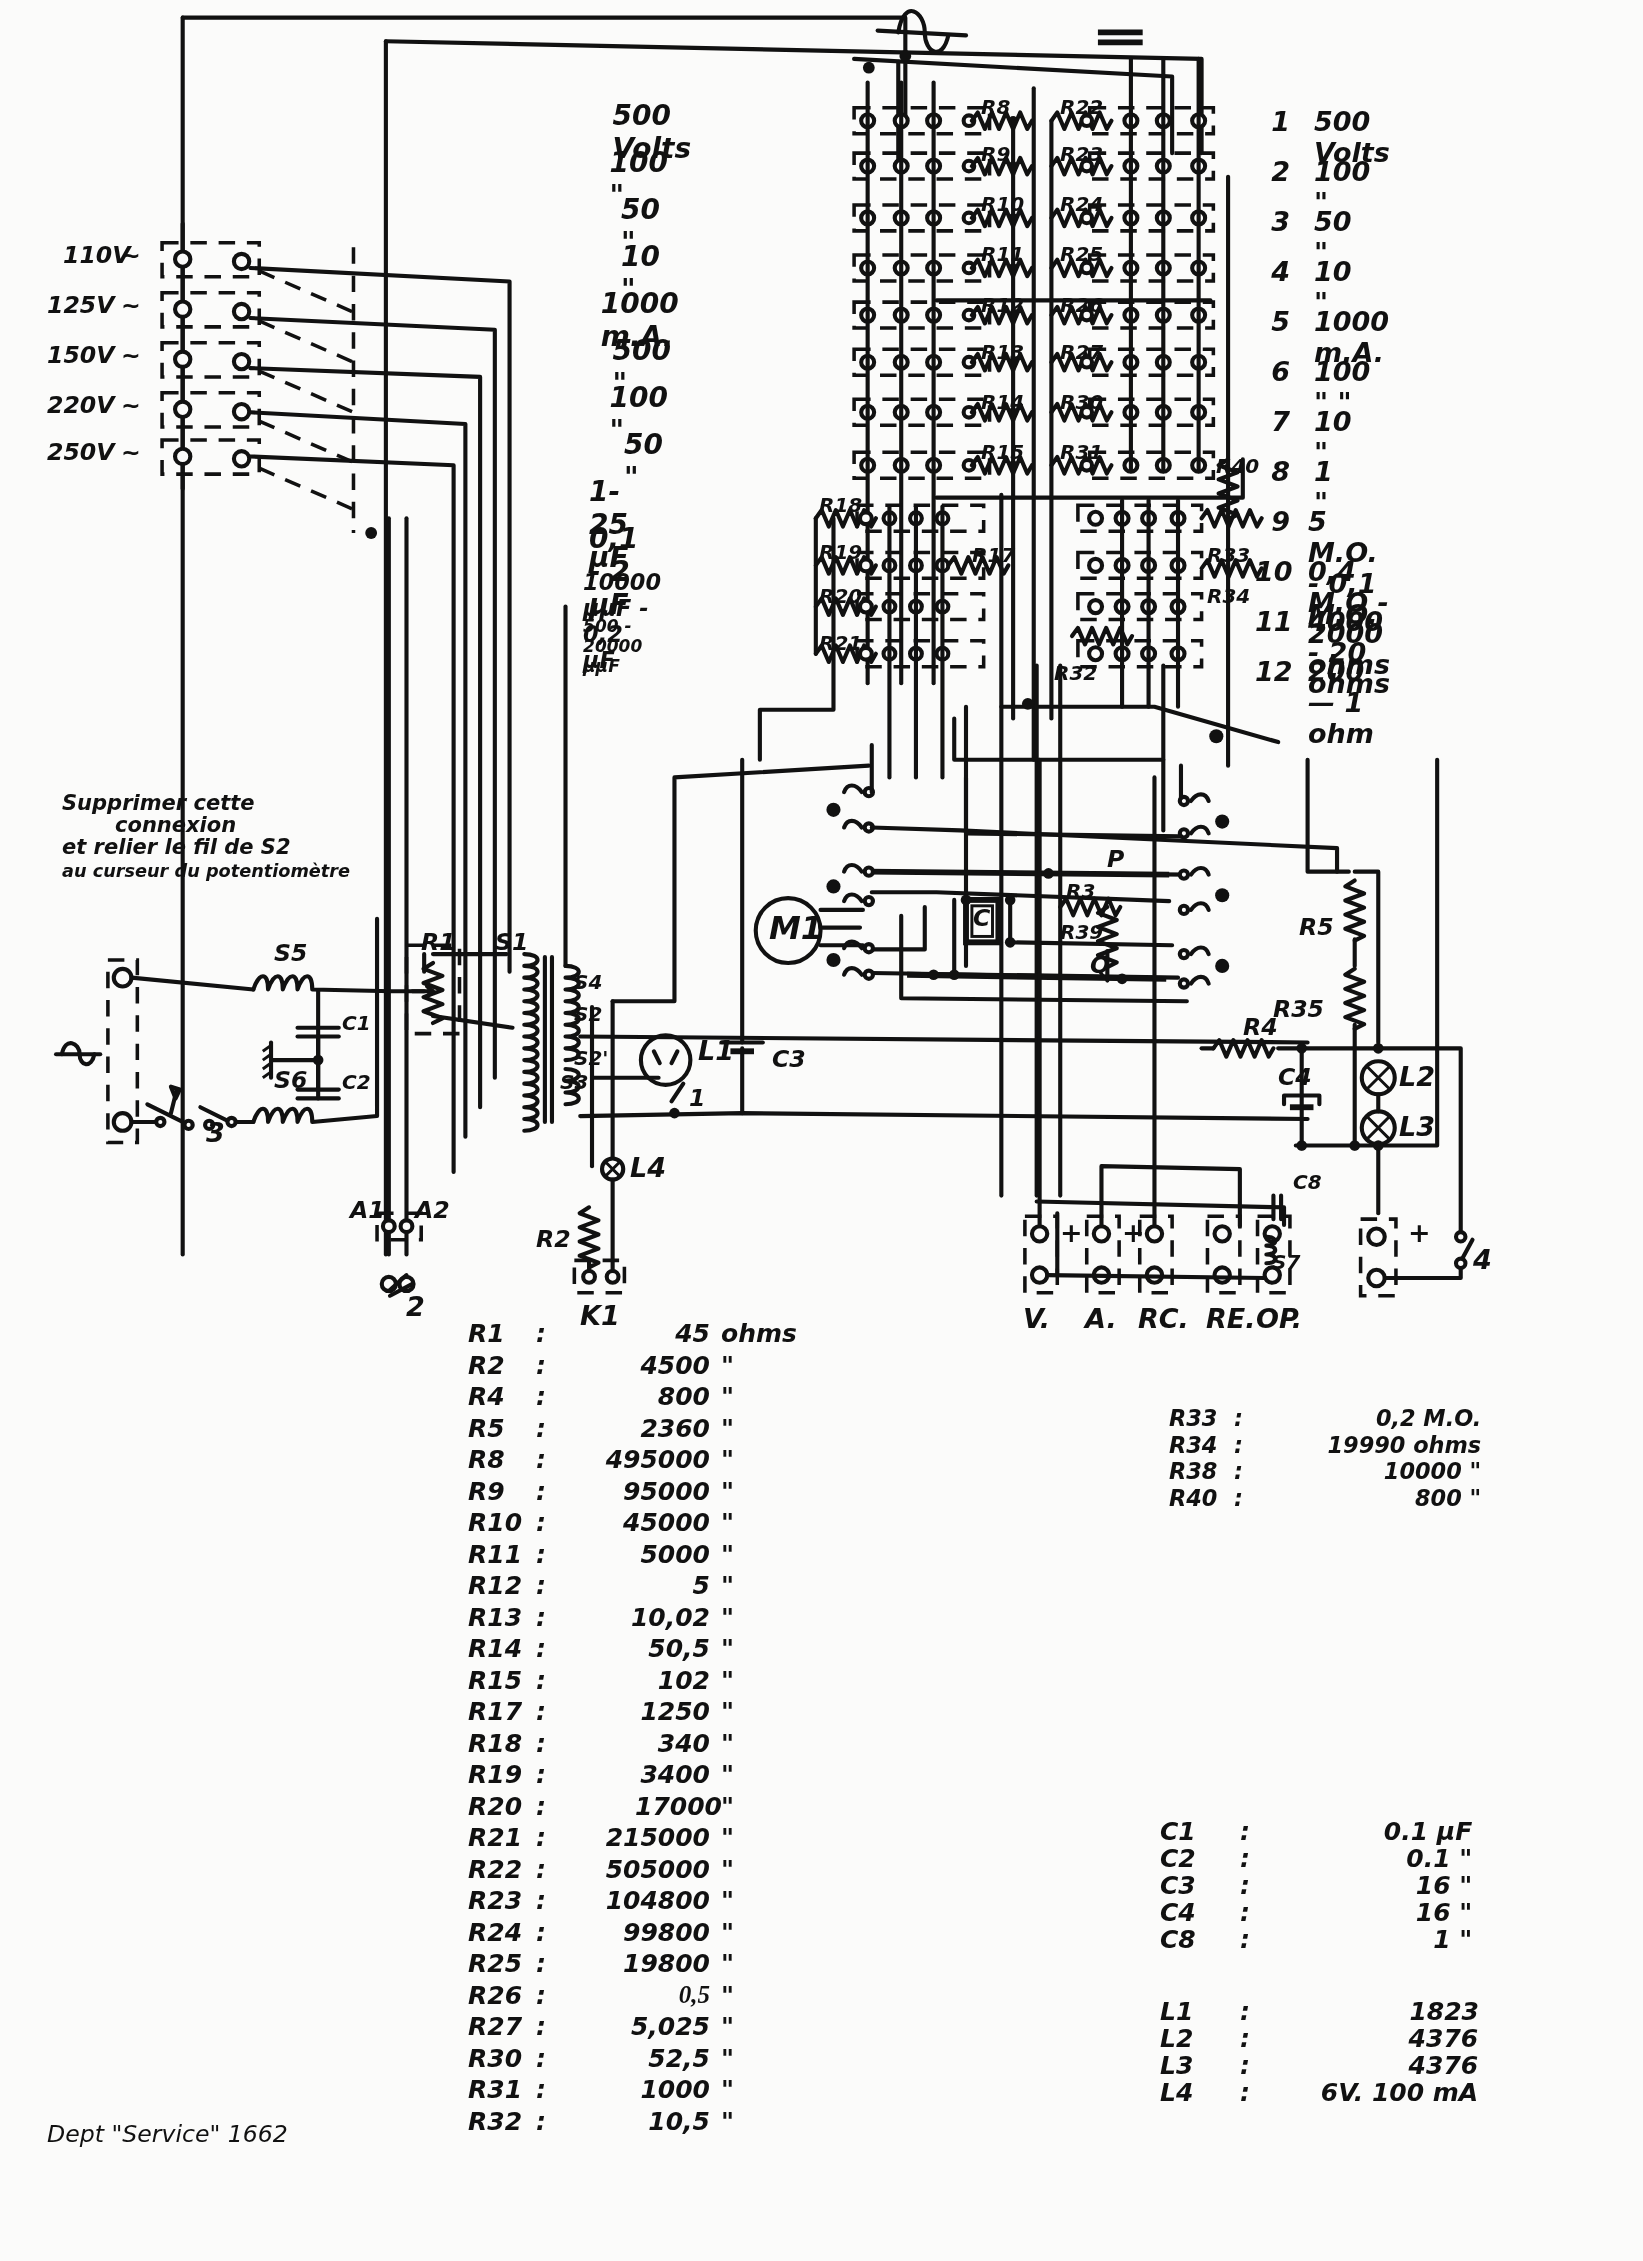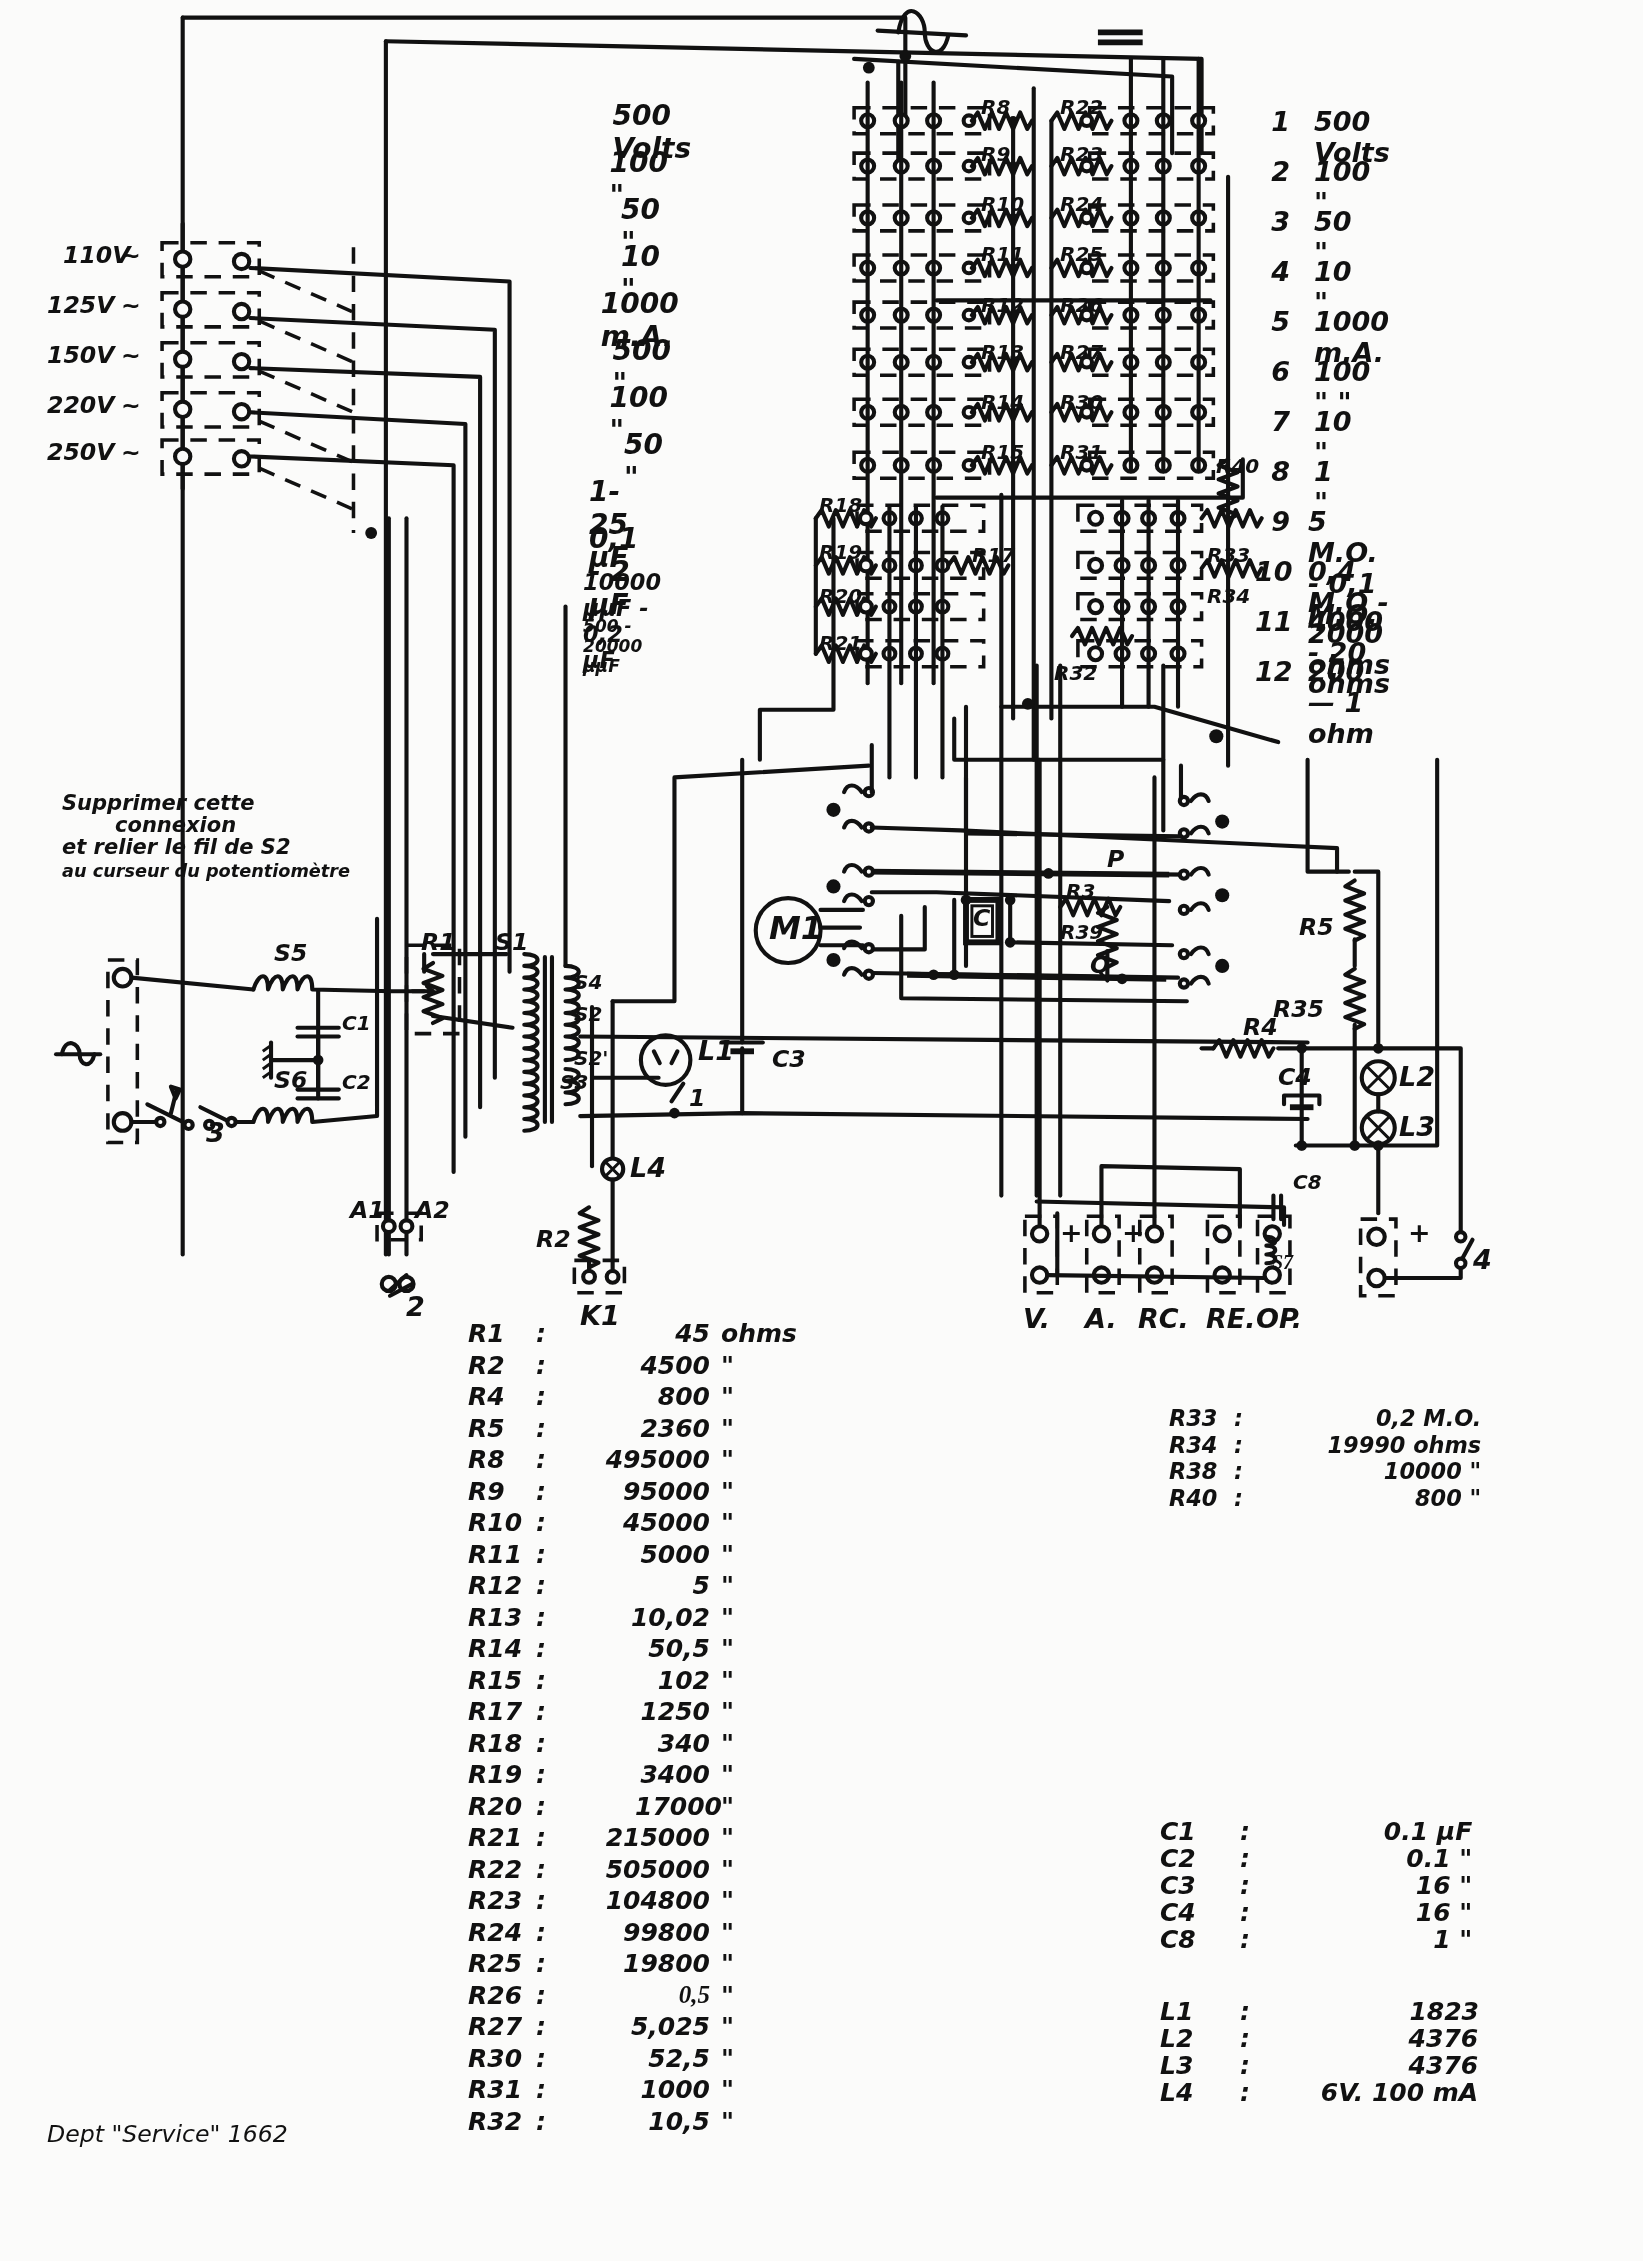--- a/index.html
+++ b/index.html
@@ -695,21 +695,21 @@
     <div class="lbl h4" style="left: 574px; top: 1004px;">S2</div>
     <div class="lbl h4" style="left: 574px; top: 1048px;">S2'</div>
     <div class="lbl h4" style="left: 560px; top: 1072px;">S3</div>
     <div class="lbl h3" style="left: 274px; top: 942px;">S5</div>
     <div class="lbl h3" style="left: 274px; top: 1069px;">S6</div>
     <div class="lbl h4" style="left: 342px; top: 1013px;">C1</div>
     <div class="lbl h4" style="left: 342px; top: 1072px;">C2</div>
     <div class="lbl h3" style="left: 772px; top: 1048px;">C3</div>
     <div class="lbl h3" style="left: 1278px; top: 1066px;">C4</div>
     <div class="lbl h4" style="left: 1293px; top: 1172px;">C8</div>
-    <div class="lbl h4" style="left: 1272px; top: 1252px; font-family: Liberation Serif, serif;">S7</div>
+    <div class="lbl h4" style="left: 1272px; top: 1252px;">S7</div>
     <div class="lbl h2" style="left: 698px; top: 1037px;">L1</div>
     <div class="lbl h2" style="left: 1399px; top: 1063px;">L2</div>
     <div class="lbl h2" style="left: 1399px; top: 1113px;">L3</div>
     <div class="lbl h2" style="left: 630px; top: 1154px;">L4</div>
     <div class="lbl h3" style="left: 536px; top: 1228px;">R2</div>
     <div class="lbl h2" style="left: 580px; top: 1302px;">K1</div>
     <div class="lbl h4" style="left: 1066px; top: 881px;">R3</div>
     <div class="lbl h4" style="left: 1060px; top: 922px;">R39</div>
     <div class="lbl h3" style="left: 1243px; top: 1016px;">R4</div>
     <div class="lbl h3" style="left: 1299px; top: 916px;">R5</div>

